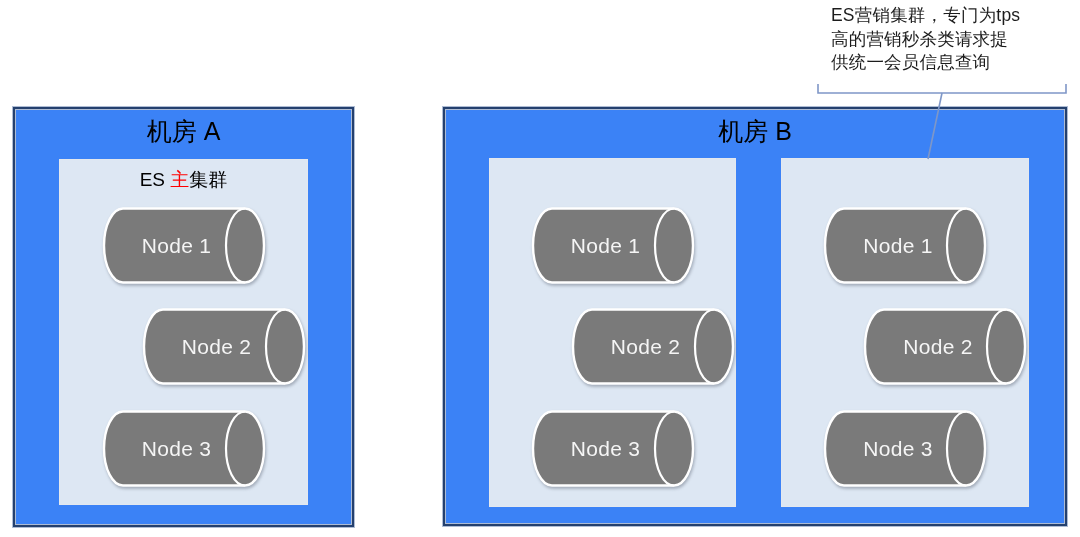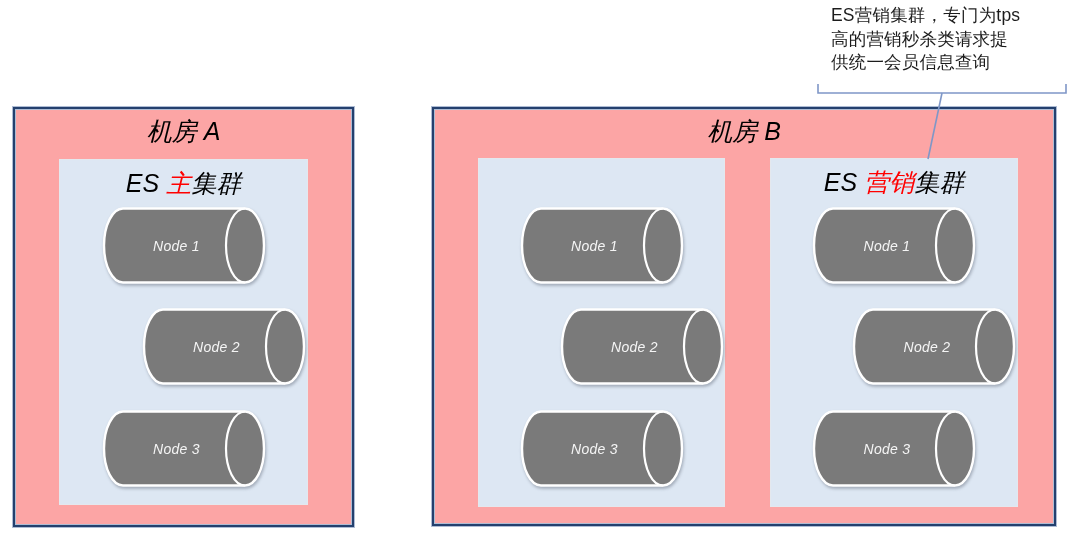--- a/index.html
+++ b/index.html
@@ -25,60 +25,59 @@
     letter-spacing:0.2px;
   }
   .annotation div{white-space:nowrap;}
 
   
   .overlay{position:absolute;left:0;top:0;width:1080px;height:537px;pointer-events:none;z-index:5;}
   .overlay path{stroke:var(--connector-blue);stroke-width:1.6;fill:none;}
 
   
   .room{
-    position:absolute; background:#fca5a5;
+    position:absolute; background:#3b82f6;
     border:2px solid var(--box-border);
     box-shadow:0 0 0 1px var(--box-border-light), inset 0 0 0 1px var(--box-border-light);
-    font-style:italic;
   }
   .room-a{left:13px;top:107px;width:341px;height:420px;}
-  .room-b{left:432px;top:107px;width:624px;height:419px;}
+  .room-b{left:443px;top:107px;width:624px;height:419px;}
   .room-title{
     position:absolute;top:6px;left:0;right:0;text-align:center;
     font-size:25px;color:#000;
   }
 
   
   .panel{
     position:absolute;
     background:var(--panel-bg);
     border:1px solid var(--panel-border);
   }
   .panel-a1{left:44px;top:50px;width:249px;height:346px;}
   .panel-b1{left:44px;top:49px;width:247px;height:349px;}
   .panel-b2{left:336px;top:49px;width:248px;height:349px;}
   .panel-title{
     position:absolute;top:7px;left:0;right:0;text-align:center;
-    font-size:25px;color:#000;white-space:nowrap;
+    font-size:19px;color:#000;white-space:nowrap;
   }
   .panel-title .red{color:var(--accent-red);}
 
   
   .cylinder{
     position:absolute;width:160px;height:77px;left:50%;transform:translateX(-50%);
     filter:drop-shadow(1.5px 2px 1.5px rgba(90,100,115,0.45));
   }
   .cylinder svg{position:absolute;left:0;top:0;width:100%;height:100%;overflow:visible;}
   .cylinder .body{fill:var(--cylinder-gray);stroke:#fff;stroke-width:2.4;}
   .cylinder .rim{fill:none;stroke:#fff;stroke-width:2.2;}
   .cylinder .label{
     position:absolute;left:0;top:0;width:100%;height:100%;
     display:flex;align-items:center;justify-content:center;
     padding-right:14px;
-    color:var(--node-text);font-size:14px;letter-spacing:0.3px;
+    color:var(--node-text);font-size:21px;letter-spacing:0.3px;
   }
   .cy-1{top:48px;} .cy-2{top:149px;margin-left:40px;} .cy-3{top:251px;}
   .room-a .cy-1{top:47px;} .room-a .cy-2{top:148px;} .room-a .cy-3{top:250px;}
 </style>
 </head>
 <body>
 
 <div id="canvas">
 
   <div class="annotation">
@@ -144,21 +143,20 @@
       <div class="cylinder cy-3">
         <svg viewBox="0 0 160 77">
             <path class="body" d="M141,1.5 A19,37 0 0 1 141,75.5 L19,75.5 A19,37 0 0 1 19,1.5 Z"></path>
             <path class="rim" d="M141,1.5 A19,37 0 0 0 141,75.5"></path>
           </svg>
         <span class="label">Node 3</span>
       </div>
     </div>
 
     <div class="panel panel-b2">
-      <div class="panel-title"><span>ES </span><span class="red">营销</span><span>集群</span></div>
 
       <div class="cylinder cy-1">
         <svg viewBox="0 0 160 77">
             <path class="body" d="M141,1.5 A19,37 0 0 1 141,75.5 L19,75.5 A19,37 0 0 1 19,1.5 Z"></path>
             <path class="rim" d="M141,1.5 A19,37 0 0 0 141,75.5"></path>
           </svg>
         <span class="label">Node 1</span>
       </div>
       <div class="cylinder cy-2">
         <svg viewBox="0 0 160 77">

